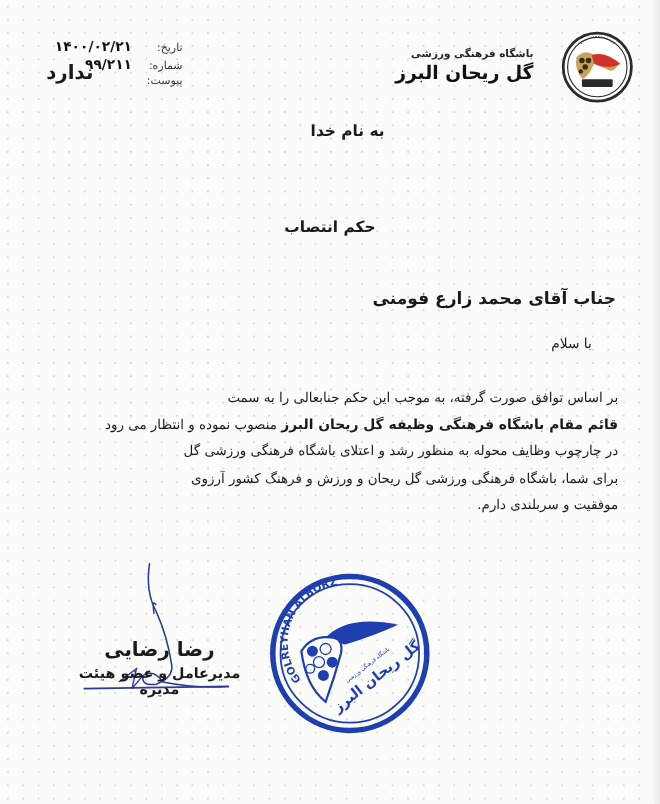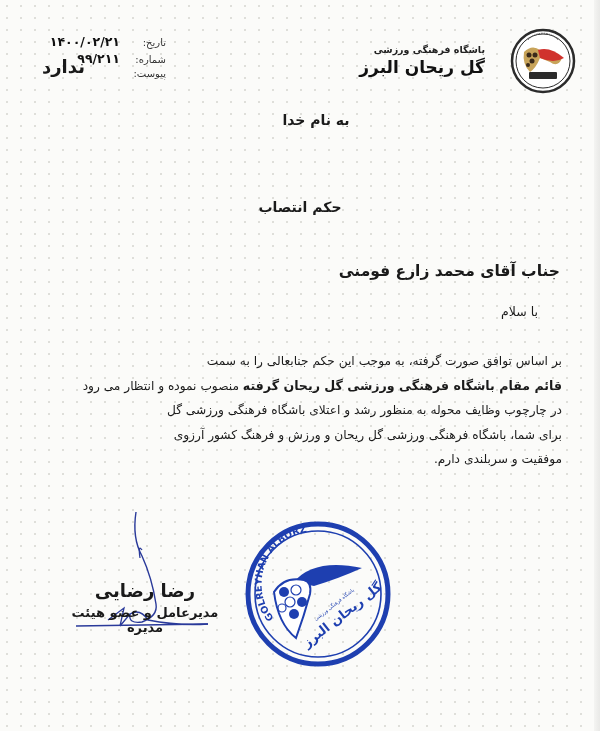--- a/index.html
+++ b/index.html
@@ -84,21 +84,21 @@
   </svg>
 
   <div class="center-title t1">به نام خدا</div>
   <div class="center-title t2">حکم انتصاب</div>
 
   <div class="recipient">جناب آقای محمد زارع فومنی</div>
   <div class="greeting">با سلام</div>
 
   <div class="body-text">
     <span class="body-line"><span>بر اساس توافق صورت گرفته، به موجب این حکم جنابعالی را به سمت</span></span>
-    <span class="body-line"><span class="bold">قائم مقام باشگاه فرهنگی ورزشی گل ریحان گرفته</span><span> منصوب نموده و انتظار می رود</span></span>
+    <span class="body-line"><span class="bold">قائم مقام باشگاه فرهنگی وظیفه گل ریحان البرز</span><span> منصوب نموده و انتظار می رود</span></span>
     <span class="body-line"><span>در چارچوب وظایف محوله به منظور رشد و اعتلای باشگاه فرهنگی ورزشی گل</span></span>
     <span class="body-line"><span>برای شما، باشگاه فرهنگی ورزشی گل ریحان و ورزش و فرهنگ کشور آرزوی</span></span>
     <span class="body-line"><span>موفقیت و سربلندی دارم.</span></span>
   </div>
 
   <svg class="sig-scribble" viewBox="0 0 150 130">
     <path d="M68 4 Q64 30 74 48 Q84 70 88 96 Q90 108 74 114 Q60 116 62 106 Q72 100 80 112 Q110 118 140 116" fill="none" stroke="#2a3a9a" stroke-width="1.4"></path>
     <path d="M74 42 Q70 36 72 50 M40 112 L56 100 L52 118 L62 106" fill="none" stroke="#2a3a9a" stroke-width="1.3"></path>
     <path d="M8 118 L140 116" fill="none" stroke="#2a3a9a" stroke-width="1.5"></path>
   </svg>

